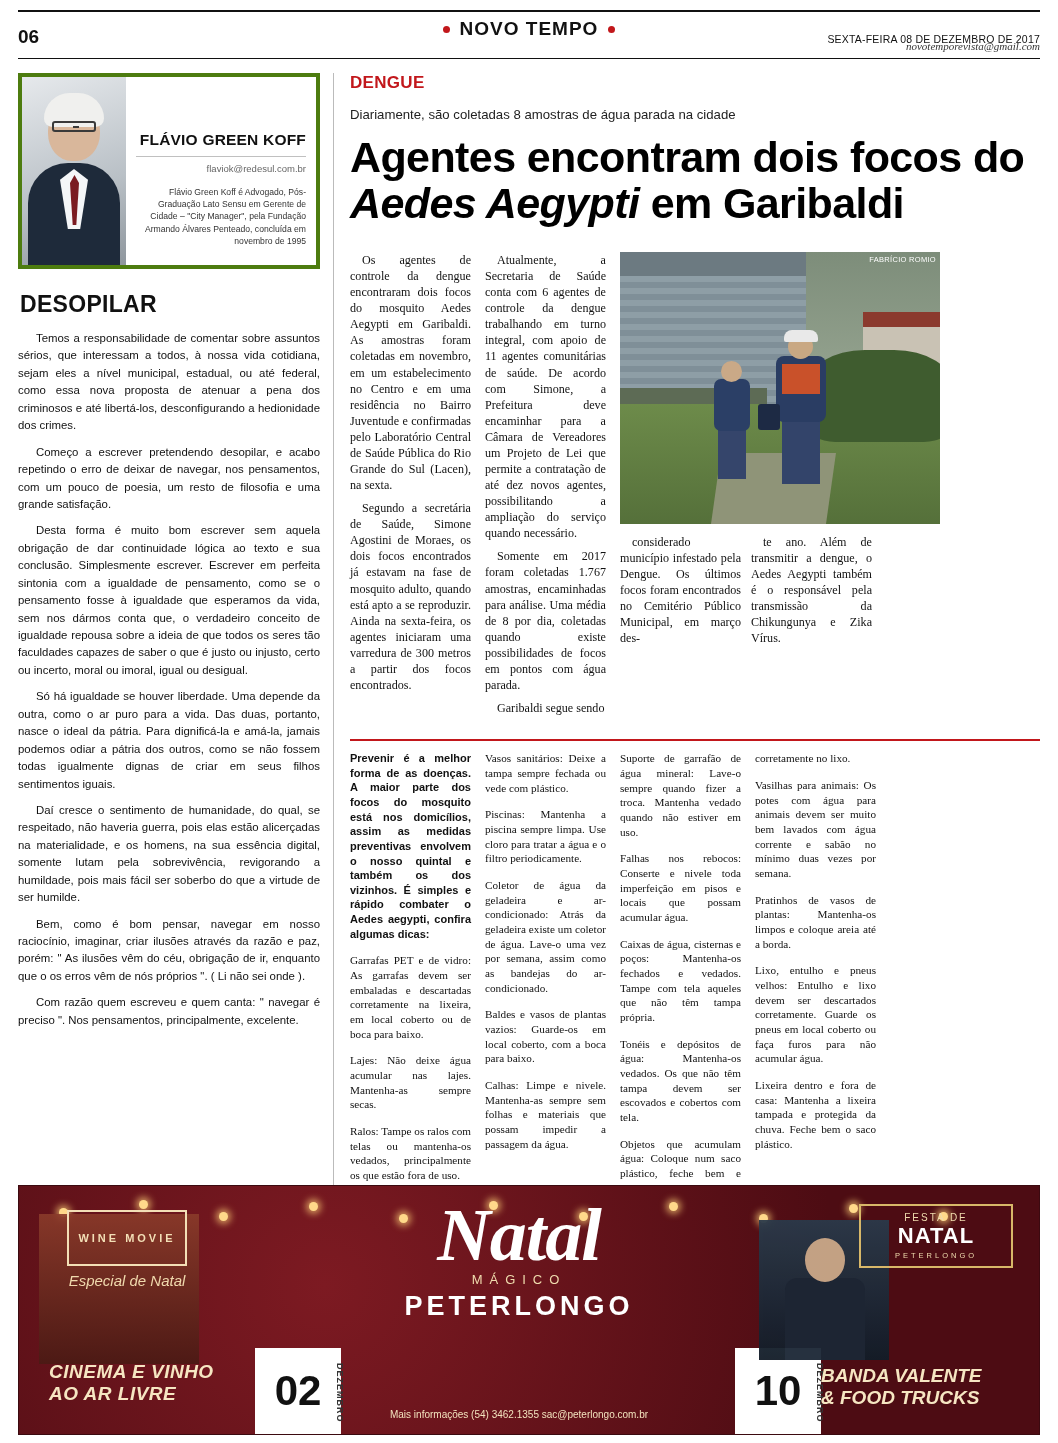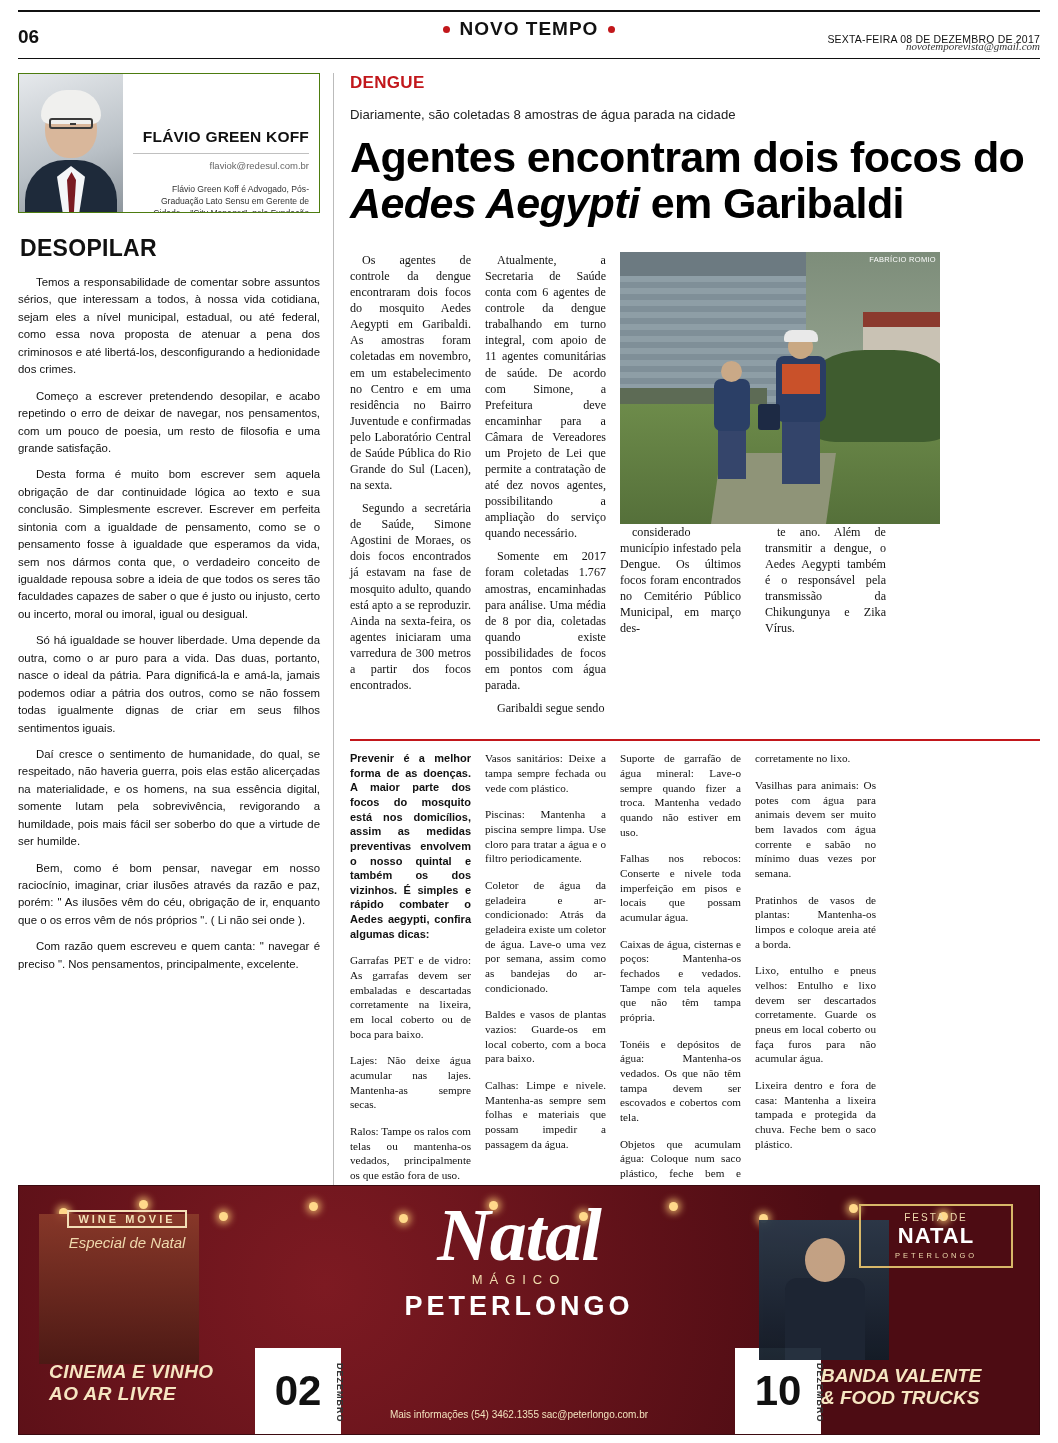--- a/index.html
+++ b/index.html
@@ -45,21 +45,21 @@
   
   .body-wrap { display:flex; gap:0; margin-top:14px; }
   .col-left { width:316px; position:relative; padding-right:14px; }
   .col-left:after{
     content:""; position:absolute; right:0; top:0; bottom:30px; width:1px; background:#bbb;
   }
   .col-right { flex:1; padding-left:16px; }
 
   
   .columnist {
-    border:1px solid #4d7c0f; display:flex; height:140px; overflow:hidden;
+    border:4px solid #4d7c0f; display:flex; height:196px; overflow:hidden;
   }
   .columnist-photo {
     width:104px; flex:none; position:relative; background:#cfd4d8; overflow:hidden;
   }
   .ph-bg { position:absolute; inset:0; background:linear-gradient(160deg,#e6e9ec 0%, #b9c0c6 60%, #8e969d 100%); }
   .ph-head {
     position:absolute; left:26px; top:24px; width:52px; height:60px; border-radius:50% 50% 46% 46%;
     background:#d9b79b;
   }
   .ph-hair {
@@ -155,21 +155,21 @@
   .ag1 .tor { position:absolute; left:4px; top:18px; width:36px; height:52px; background:#2b3f66; border-radius:7px; }
   .ag1 .lg { position:absolute; left:8px; top:66px; width:28px; height:52px; background:#35456b; }
   .ag2 { position:absolute; left:47%; top:30%; width:62px; height:150px; }
   .ag2 .hd { position:absolute; left:18px; top:0; width:25px; height:25px; border-radius:50%; background:#c9a883; }
   .ag2 .cap { position:absolute; left:14px; top:-4px; width:34px; height:12px; border-radius:8px 8px 2px 2px; background:#e9e9e9; }
   .ag2 .tor { position:absolute; left:6px; top:22px; width:50px; height:66px; background:#2a3d63; border-radius:8px; }
   .ag2 .vest { position:absolute; left:12px; top:30px; width:38px; height:30px; background:#c9512a; }
   .ag2 .lg { position:absolute; left:12px; top:84px; width:38px; height:66px; background:#33446a; }
   .ph-bag { position:absolute; left:43%; top:56%; width:22px; height:26px; background:#1d2a44; border-radius:3px; }
 
-  .photo-caption-cols { display:flex; gap:24px; }
+  .photo-caption-cols { display:flex; gap:10px; margin-top:10px; }
   .photo-caption-cols .story-col2 { width:121px; }
 
   
   .prevention-wrap { margin-top:16px; }
   .prev-rule { height:2px; background:#c2171b; }
   .prev-rule-bottom { height:2px; background:#c2171b; margin-top:10px; }
   .prev-cols { display:flex; gap:14px; padding-top:10px; }
   .prev-col { width:121px; }
   .prev-col p {
     font-family:"Liberation Serif", serif;
@@ -184,21 +184,21 @@
     border:1px solid #3b0a10;
   }
   .ad-bg { position:absolute; inset:0; background:radial-gradient(circle at 30% 40%, #7d1a22 0%, #4d0c13 70%); }
   .ad-lights { position:absolute; left:0; right:0; top:6px; height:40px; }
   .bulb { position:absolute; width:9px; height:9px; border-radius:50%; background:#ffd98a; box-shadow:0 0 7px 3px rgba(255,210,120,.7); }
   .ad-left { position:absolute; left:0; top:0; width:305px; height:100%; }
   .winemovie {
     position:absolute; left:48px; top:24px; width:120px; text-align:center;
     font-family:"Liberation Sans", sans-serif; color:#f3dfb6;
   }
-  .wm-top { font-size:11px; letter-spacing:3px; border:2px solid #f3dfb6; padding:1px 0; font-weight:bold; }
+  .wm-top { font-size:11px; letter-spacing:3px; border:2px solid #f3dfb6; padding:20px 0; font-weight:bold; }
   .wm-sub { font-style:italic; font-size:15px; margin-top:6px; color:#f0d9ad;text-align:center; }
   .cinema-txt {
     position:absolute; left:30px; bottom:30px; width:200px;
     font-family:"Liberation Sans", sans-serif; font-weight:bold; font-style:italic;
     font-size:19px; color:#f6e6c2; line-height:1.12; letter-spacing:.5px;
   }
   .datebox {
     position:absolute; bottom:0; width:86px; height:86px; background:#fff; color:#111;
     display:flex; align-items:center; justify-content:center;
     font-family:"Liberation Sans", sans-serif; font-weight:bold; font-size:42px;

